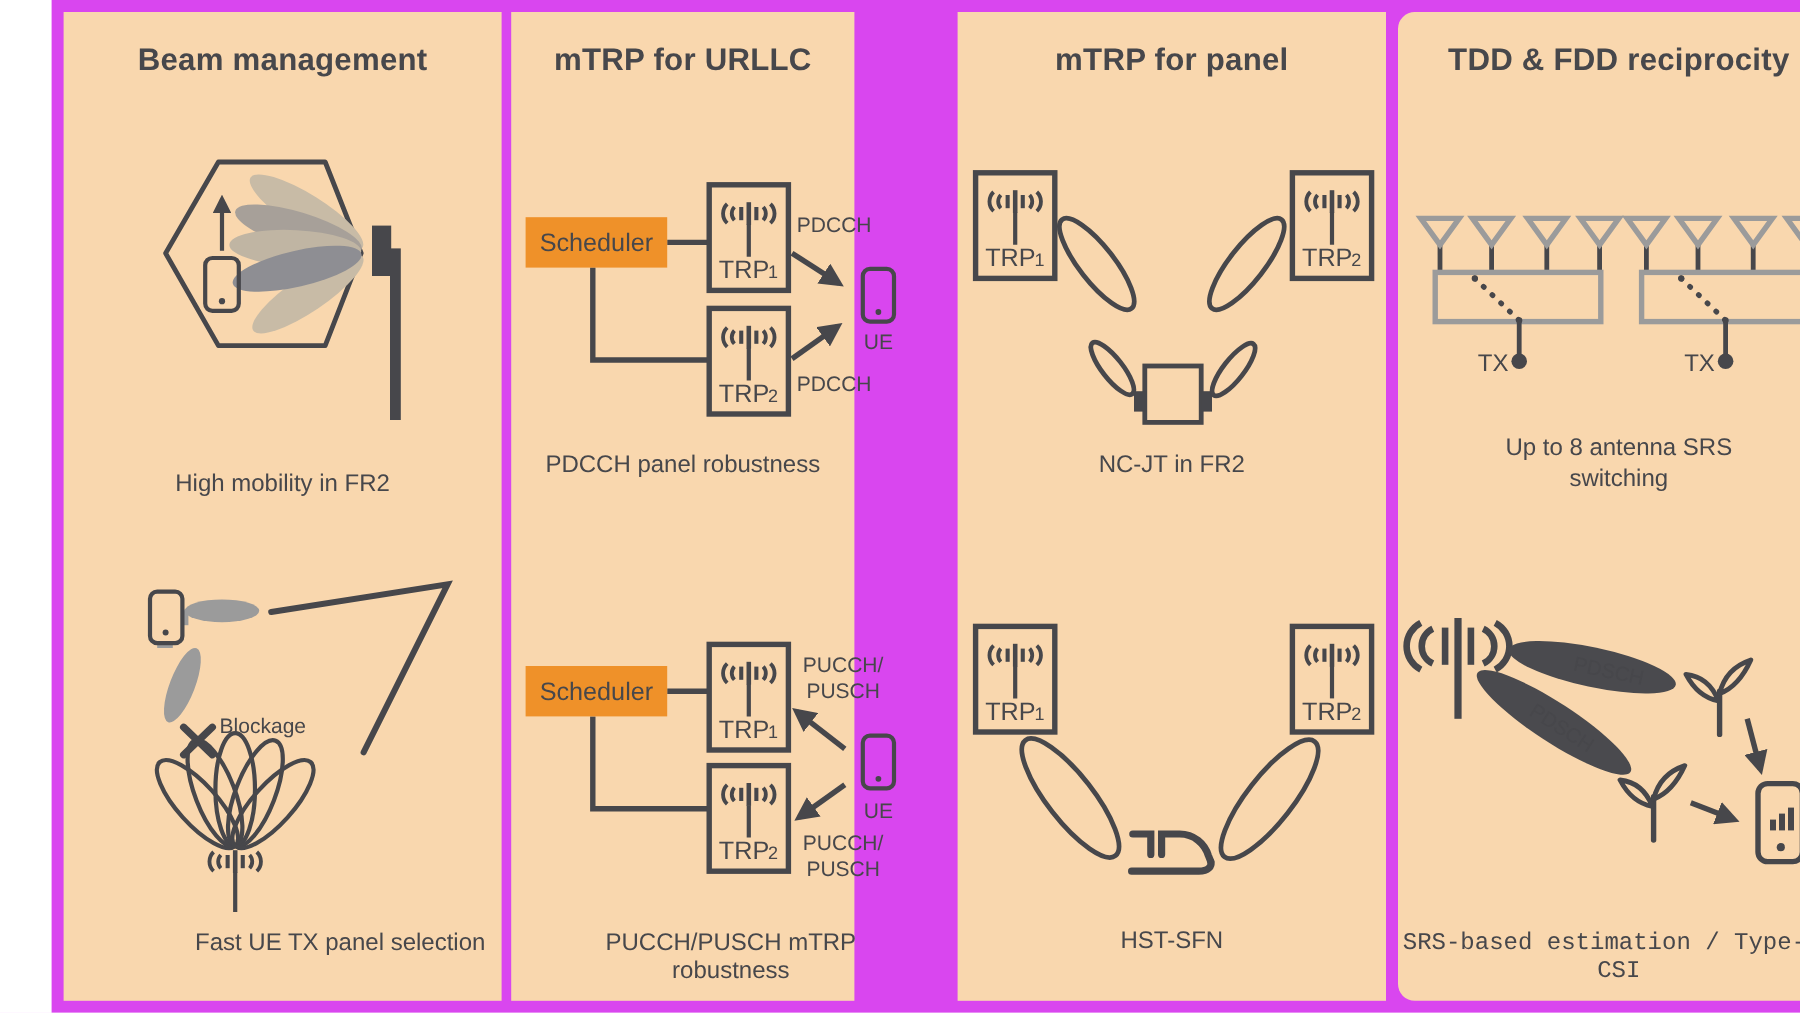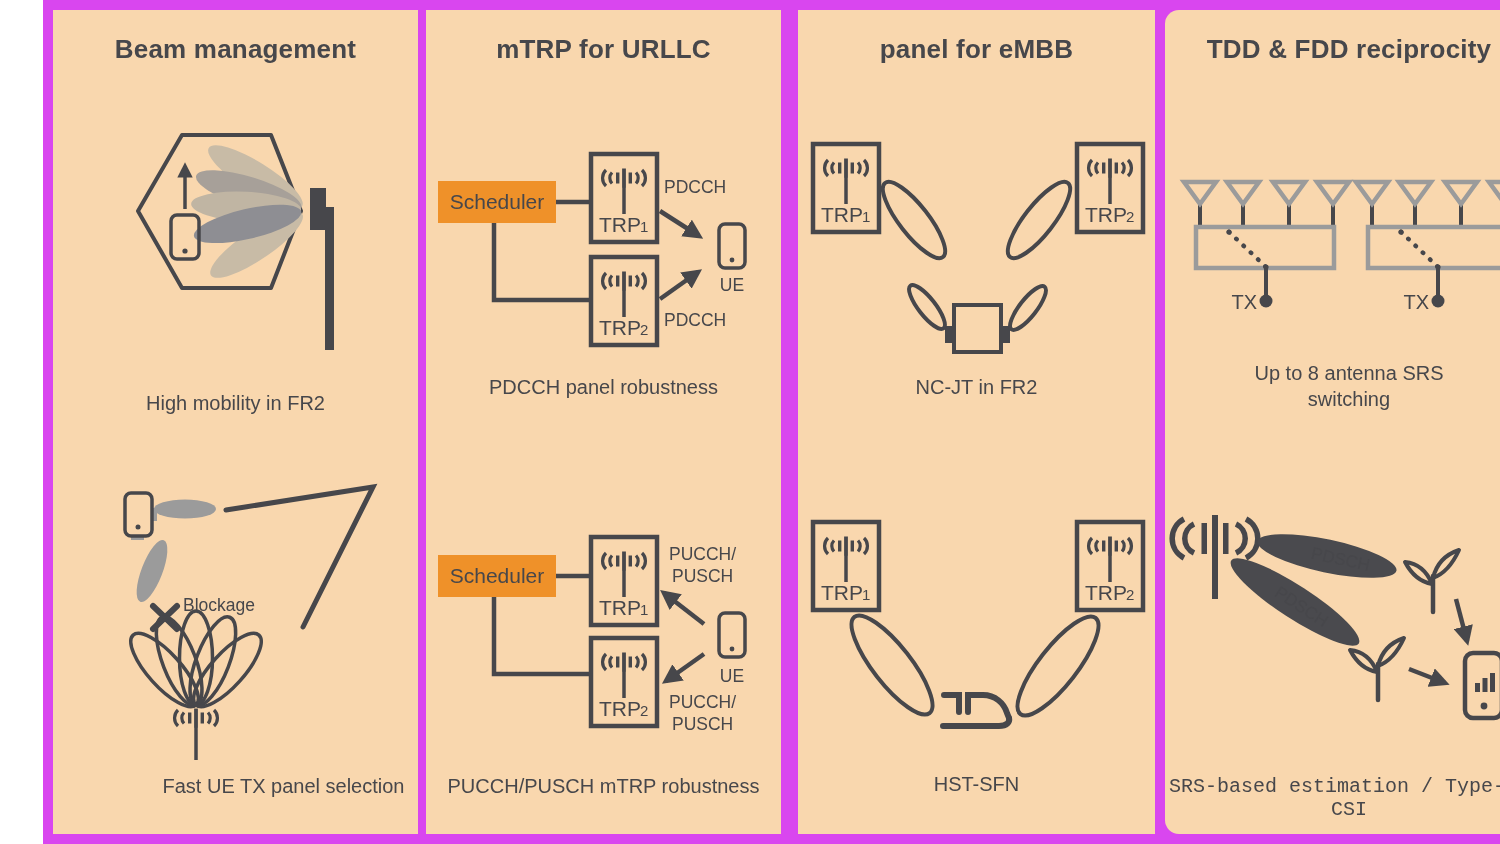--- a/index.html
+++ b/index.html
@@ -90,21 +90,21 @@
     <g>
       <use href="#ant" transform="translate(143,708)"></use>
       <line x1="143" y1="717" x2="143" y2="750" class="s-ink" stroke-width="3.5"></line>
     </g>
   </svg>
 
   <div class="caption" style="top:382px;">High mobility in FR2</div>
   <div class="caption" style="top:765px;padding-left:48px;">Fast UE TX panel selection</div>
 </div>
 
-<div class="panel" style="left:383px;width:355px;">
+<div class="panel" style="left:383px;width:286px;">
   <div class="panel-title">mTRP for URLLC</div>
 
   <svg class="fig" width="355" height="824" viewBox="0 0 355 824">
 
     <path d="M130,192 H165" class="s-ink" stroke-width="4.5"></path>
     <path d="M68,213 V290 H165" class="s-ink" stroke-width="4.5"></path>
     <g>
       <rect x="12" y="171" width="118" height="42" fill="#ef9129"></rect>
       <text x="71" y="199" font-size="21" text-anchor="middle" fill="#ffffff">Scheduler</text>
     </g>
@@ -159,25 +159,25 @@
     <text x="243" y="698" font-size="17.5">PUCCH/</text>
     <text x="246" y="720" font-size="17.5">PUSCH</text>
     <g>
       <rect x="293" y="603" width="26" height="44" rx="6" class="s-ink" stroke-width="3.5"></rect>
       <circle cx="306" cy="639" r="2.4" class="f-ink"></circle>
     </g>
     <text x="306" y="672" font-size="17.5" text-anchor="middle">UE</text>
   </svg>
 
   <div class="caption" style="top:366px;">PDCCH panel robustness</div>
-  <div class="caption" style="top:765px;">PUCCH/PUSCH mTRP robustness</div>
+  <div class="caption" style="top:765px;padding-left:40px;">PUCCH/PUSCH mTRP robustness</div>
 </div>
 
 <div class="panel" style="left:755px;width:357px;">
-  <div class="panel-title">panel for eMBB</div>
+  <div class="panel-title">mTRP for panel</div>
 
   <svg class="fig" width="357" height="824" viewBox="0 0 357 824">
 
     <g>
       <rect x="15" y="134" width="66" height="88" class="s-ink" stroke-width="4.5"></rect>
       <use href="#ant" transform="translate(48,158)"></use>
       <line x1="48" y1="167" x2="48" y2="194" class="s-ink" stroke-width="3.5"></line>
       <text x="23" y="212" font-size="21">TRP</text>
       <text x="64" y="212" font-size="15">1</text>
     </g>

